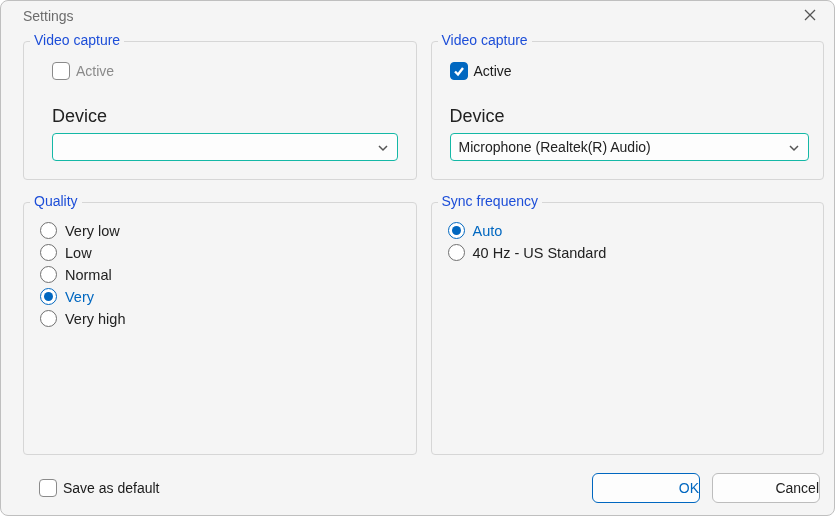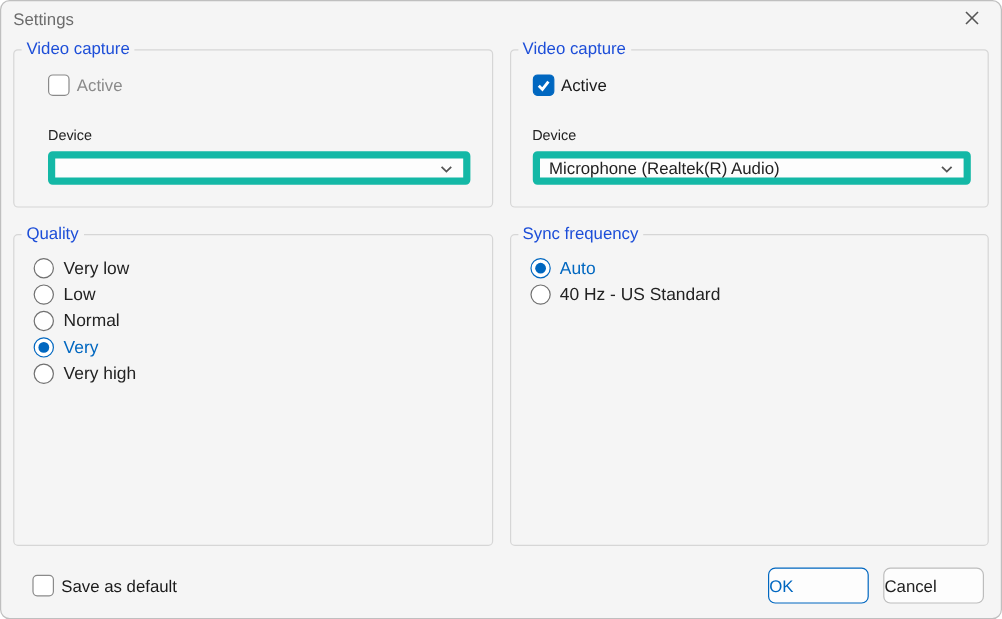--- a/index.html
+++ b/index.html
@@ -12,20 +12,21 @@
   }
   .window {
     width: 835px;
     height: 516px;
     background: #f5f5f5;
     border: 1px solid #bfbfbf;
     border-radius: 8px;
     display: flex;
     flex-direction: column;
     position: relative;
+    padding-left: 12px;
   }
   .titlebar {
     display: flex;
     align-items: center;
     justify-content: space-between;
     height: 30px;
     padding: 0 10px 0 10px;
   }
   .title {
     color: #6c6c6c;
@@ -97,28 +98,28 @@
   .checkbox.checked {
     background: #0067c0;
     border-color: #0067c0;
   }
   .checkbox.checked svg {
     width: 12px; height: 12px; stroke: #fff; stroke-width: 2.4; fill: none;
   }
   .disabled-label { color: #8a8a8a; }
 
   .field-label {
-    font-size: 12px;
+    font-size: 18px;
     margin: 0 0 6px 10px;
     color: #222;
   }
   .select {
     position: relative;
     height: 28px;
-    border: 6px solid #14b8a6;
+    border: 1px solid #14b8a6;
     border-radius: 4px;
     background: #fdfdfd;
     margin: 0 0 2px 10px;
     display: flex;
     align-items: center;
     padding: 0 28px 0 8px;
   }
   .select .sel-text { font-size: 14px; color: #222; }
   .select .chev {
     position: absolute;
@@ -166,28 +167,28 @@
     padding: 8px 14px 12px 14px;
   }
   .footer-left {
     display: flex;
     align-items: center;
     gap: 6px;
     margin-left: 12px;
   }
   .btns { display: flex; gap: 12px; }
   .btn {
-    width: 84px;
+    width: 108px;
     height: 30px;
     border: 1px solid #bdbdbd;
     border-radius: 6px;
     background: #fdfdfd;
     display: flex;
     align-items: center;
-    justify-content: flex-start;
+    justify-content: flex-end;
     font-size: 14px;
     color: #222;
   }
   .btn.primary {
     border: 1.5px solid #0067c0;
     color: #0067c0;
   }
 
   #audio-group .checkbox-row { margin-bottom: 26px; margin-left: 4px; }
   #audio-group .field-label { margin-left: 4px; }

